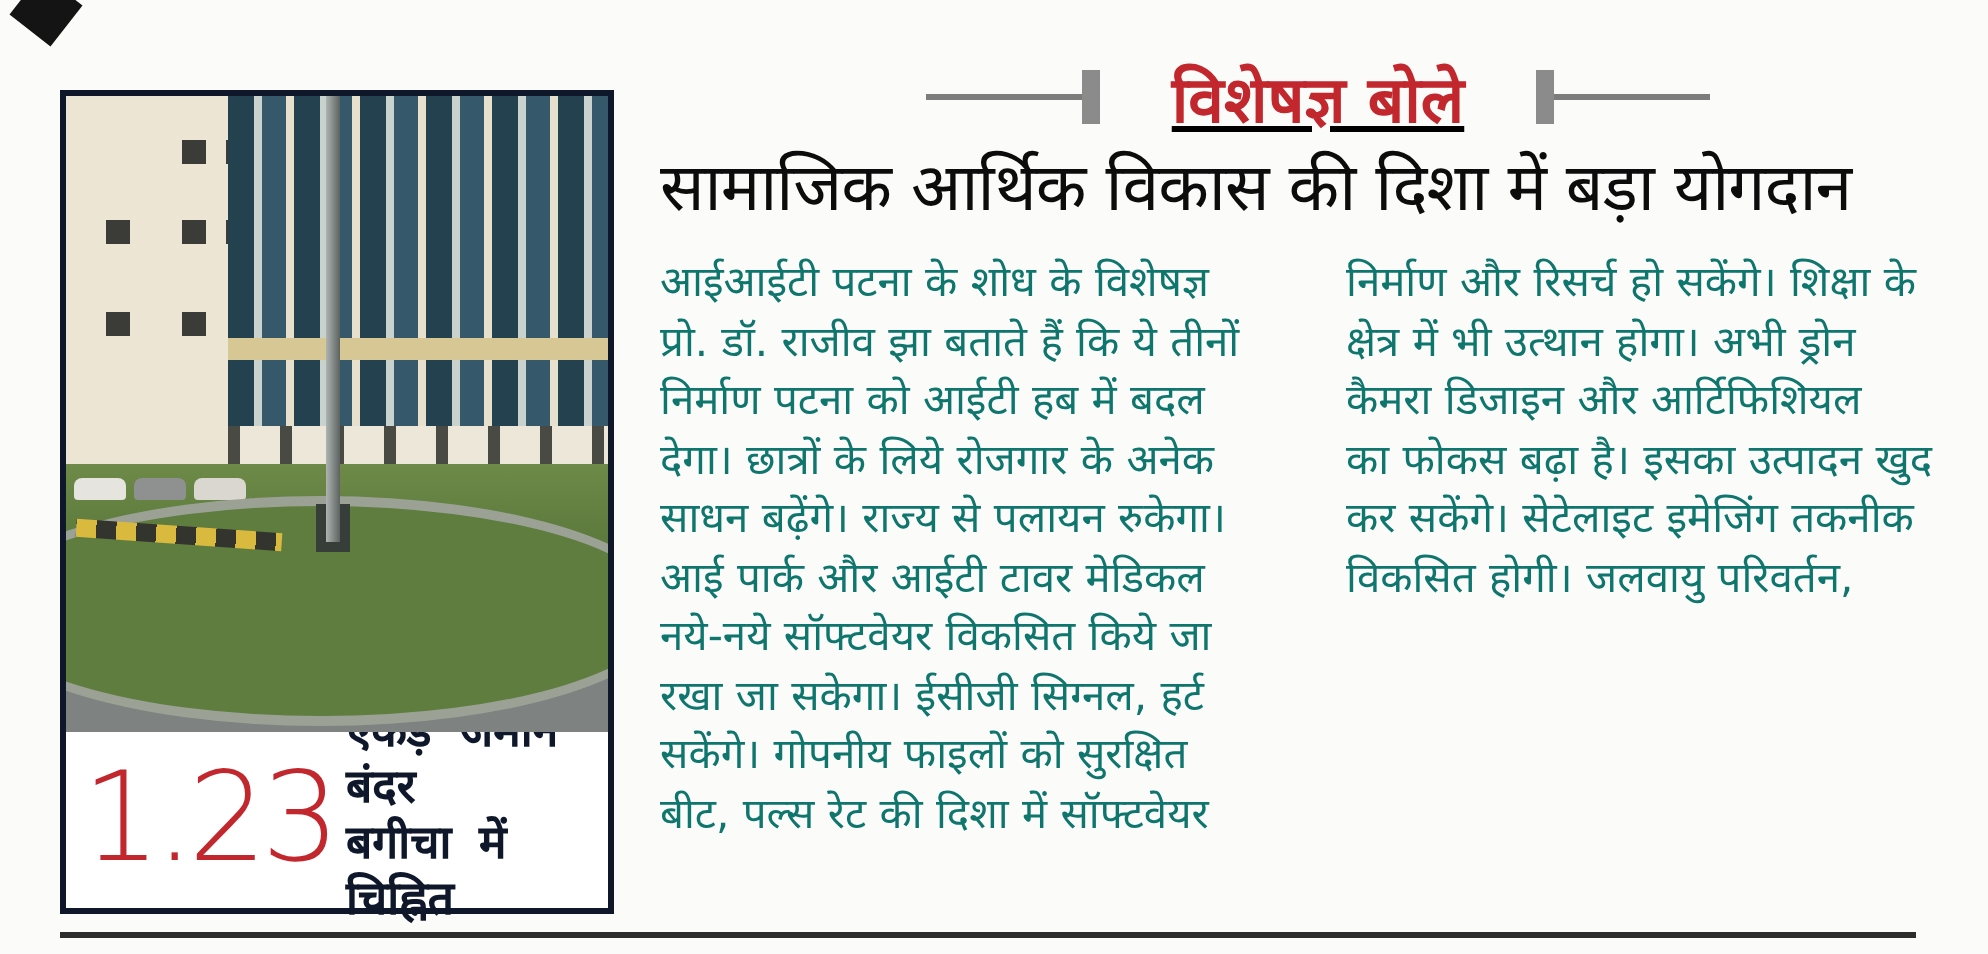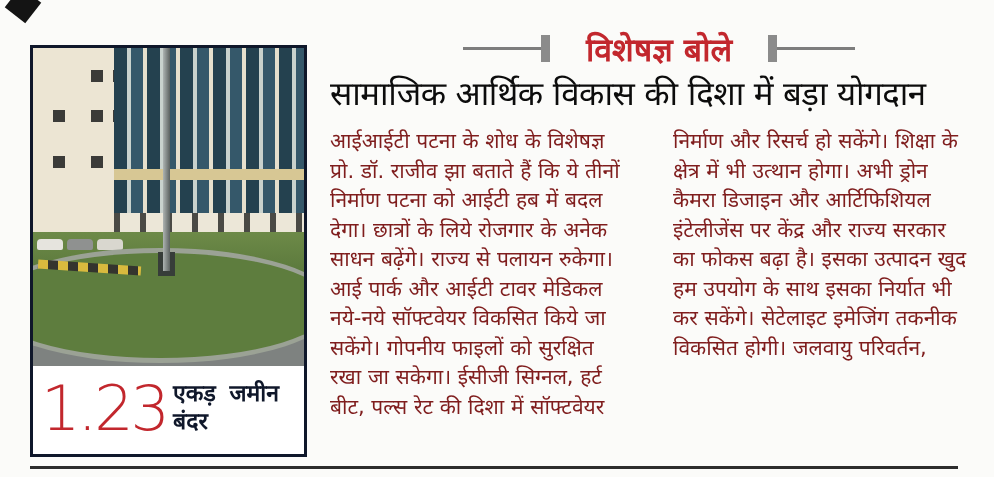--- a/index.html
+++ b/index.html
@@ -35,29 +35,29 @@
     background:linear-gradient(#7c807d,#55595
 6);}
   .pole{position:absolute;left:48%;top:0;width:7px;height:70%;
     background:linear-gradient(90deg,#aeb4b2,#5c6260);}
   .pole-base{position:absolute;left:46%;top:64%;width:17px;height:24px;background:#373d39;}
   .caption{display:flex;align-items:center;gap:6px;height:86px;padding:0 8px;background:#fff;}
   .stat{font-size:62px;line-height:80px;font-weight:200;color:#c2272d;letter-spacing:-3px;white-space:nowrap;}
   .caption-text{font-weight:700;font-size:23px;line-height:1.22;color:#0f172a;font-family:Liberation Mono, monospace;}
   
   .content{position:absolute;left:330px;top:26px;width:658px;}
-  .kicker-row{display:flex;align-items:center;justify-content:center;gap:36px;height:44px;}
+  .kicker-row{display:flex;align-items:center;justify-content:center;gap:36px;height:44px;text-decoration:underline;}
   .rule{display:flex;align-items:center;}
   .rule .line{width:78px;height:3px;background:#7d7d7d;}
   .rule .bar{width:9px;height:27px;background:#8b8b8b;}
   .kicker-label{color:#c2272d;font-size:32px;font-weight:700;white-space:nowrap;}
   .headline{margin-top:4px;font-size:33px;font-weight:400;color:#0c0c0c;
     letter-spacing:-0.5px;white-space:nowrap;}
   .columns{display:flex;gap:28px;margin-top:12px;}
-  .col{width:315px;font-size:21px;line-height:29.5px;color:#7f1d1d;}
+  .col{width:315px;font-size:21px;line-height:29.5px;color:#0f766e;}
   .col div{white-space:nowrap;}
   .bottom-rule{position:absolute;left:30px;width:928px;bottom:8px;height:3px;background:#2d2d2d;}
 </style>
 </head>
 <body>
 
 <div class="clipping">
 
   <div class="corner-mark"></div>
 
@@ -82,20 +82,21 @@
       <div class="road"></div>
       <div class="roundabout"></div>
       <div class="curb-stripes"></div>
       <div class="pole-base"></div>
       <div class="pole"></div>
     </div>
     <figcaption class="caption">
       <span class="stat">1.23</span>
       <span class="caption-text">
         <div>एकड़ जमीन बंदर</div>
+        <div>बगीचा में चिह्नित</div>
       </span>
     </figcaption>
   </figure>
 
   <div class="content">
     <div class="kicker-row">
       <span class="rule">
         <span class="line"></span>
           <span class="bar"></span>
       </span>
@@ -110,31 +111,29 @@
 
     <div class="columns">
       <div class="col">
         <div>आईआईटी पटना के शोध के विशेषज्ञ</div>
         <div>प्रो. डॉ. राजीव झा बताते हैं कि ये तीनों</div>
         <div>निर्माण पटना को आईटी हब में बदल</div>
         <div>देगा। छात्रों के लिये रोजगार के अनेक</div>
         <div>साधन बढ़ेंगे। राज्य से पलायन रुकेगा।</div>
         <div>आई पार्क और आईटी टावर मेडिकल</div>
         <div>नये-नये सॉफ्टवेयर विकसित किये जा</div>
+        <div>रखा जा सकेगा। ईसीजी सिग्नल, हर्ट</div>
         <div>सकेंगे। गोपनीय फाइलों को सुरक्षित</div>
-        <div>रखा जा सकेगा। ईसीजी सिग्नल, हर्ट</div>
         <div>बीट, पल्स रेट की दिशा में सॉफ्टवेयर</div>
       </div>
       <div class="col">
         <div>निर्माण और रिसर्च हो सकेंगे। शिक्षा के</div>
         <div>क्षेत्र में भी उत्थान होगा। अभी ड्रोन</div>
         <div>कैमरा डिजाइन और आर्टिफिशियल</div>
-        <div>इंटेलीजेंस पर केंद्र और राज्य सरकार</div>
         <div>का फोकस बढ़ा है। इसका उत्पादन खुद</div>
-        <div>हम उपयोग के साथ इसका निर्यात भी</div>
         <div>कर सकेंगे। सेटेलाइट इमेजिंग तकनीक</div>
         <div>विकसित होगी। जलवायु परिवर्तन,</div>
       </div>
     </div>
   </div>
 
   <div class="bottom-rule"></div>
 </div>
 
 </body></html>

